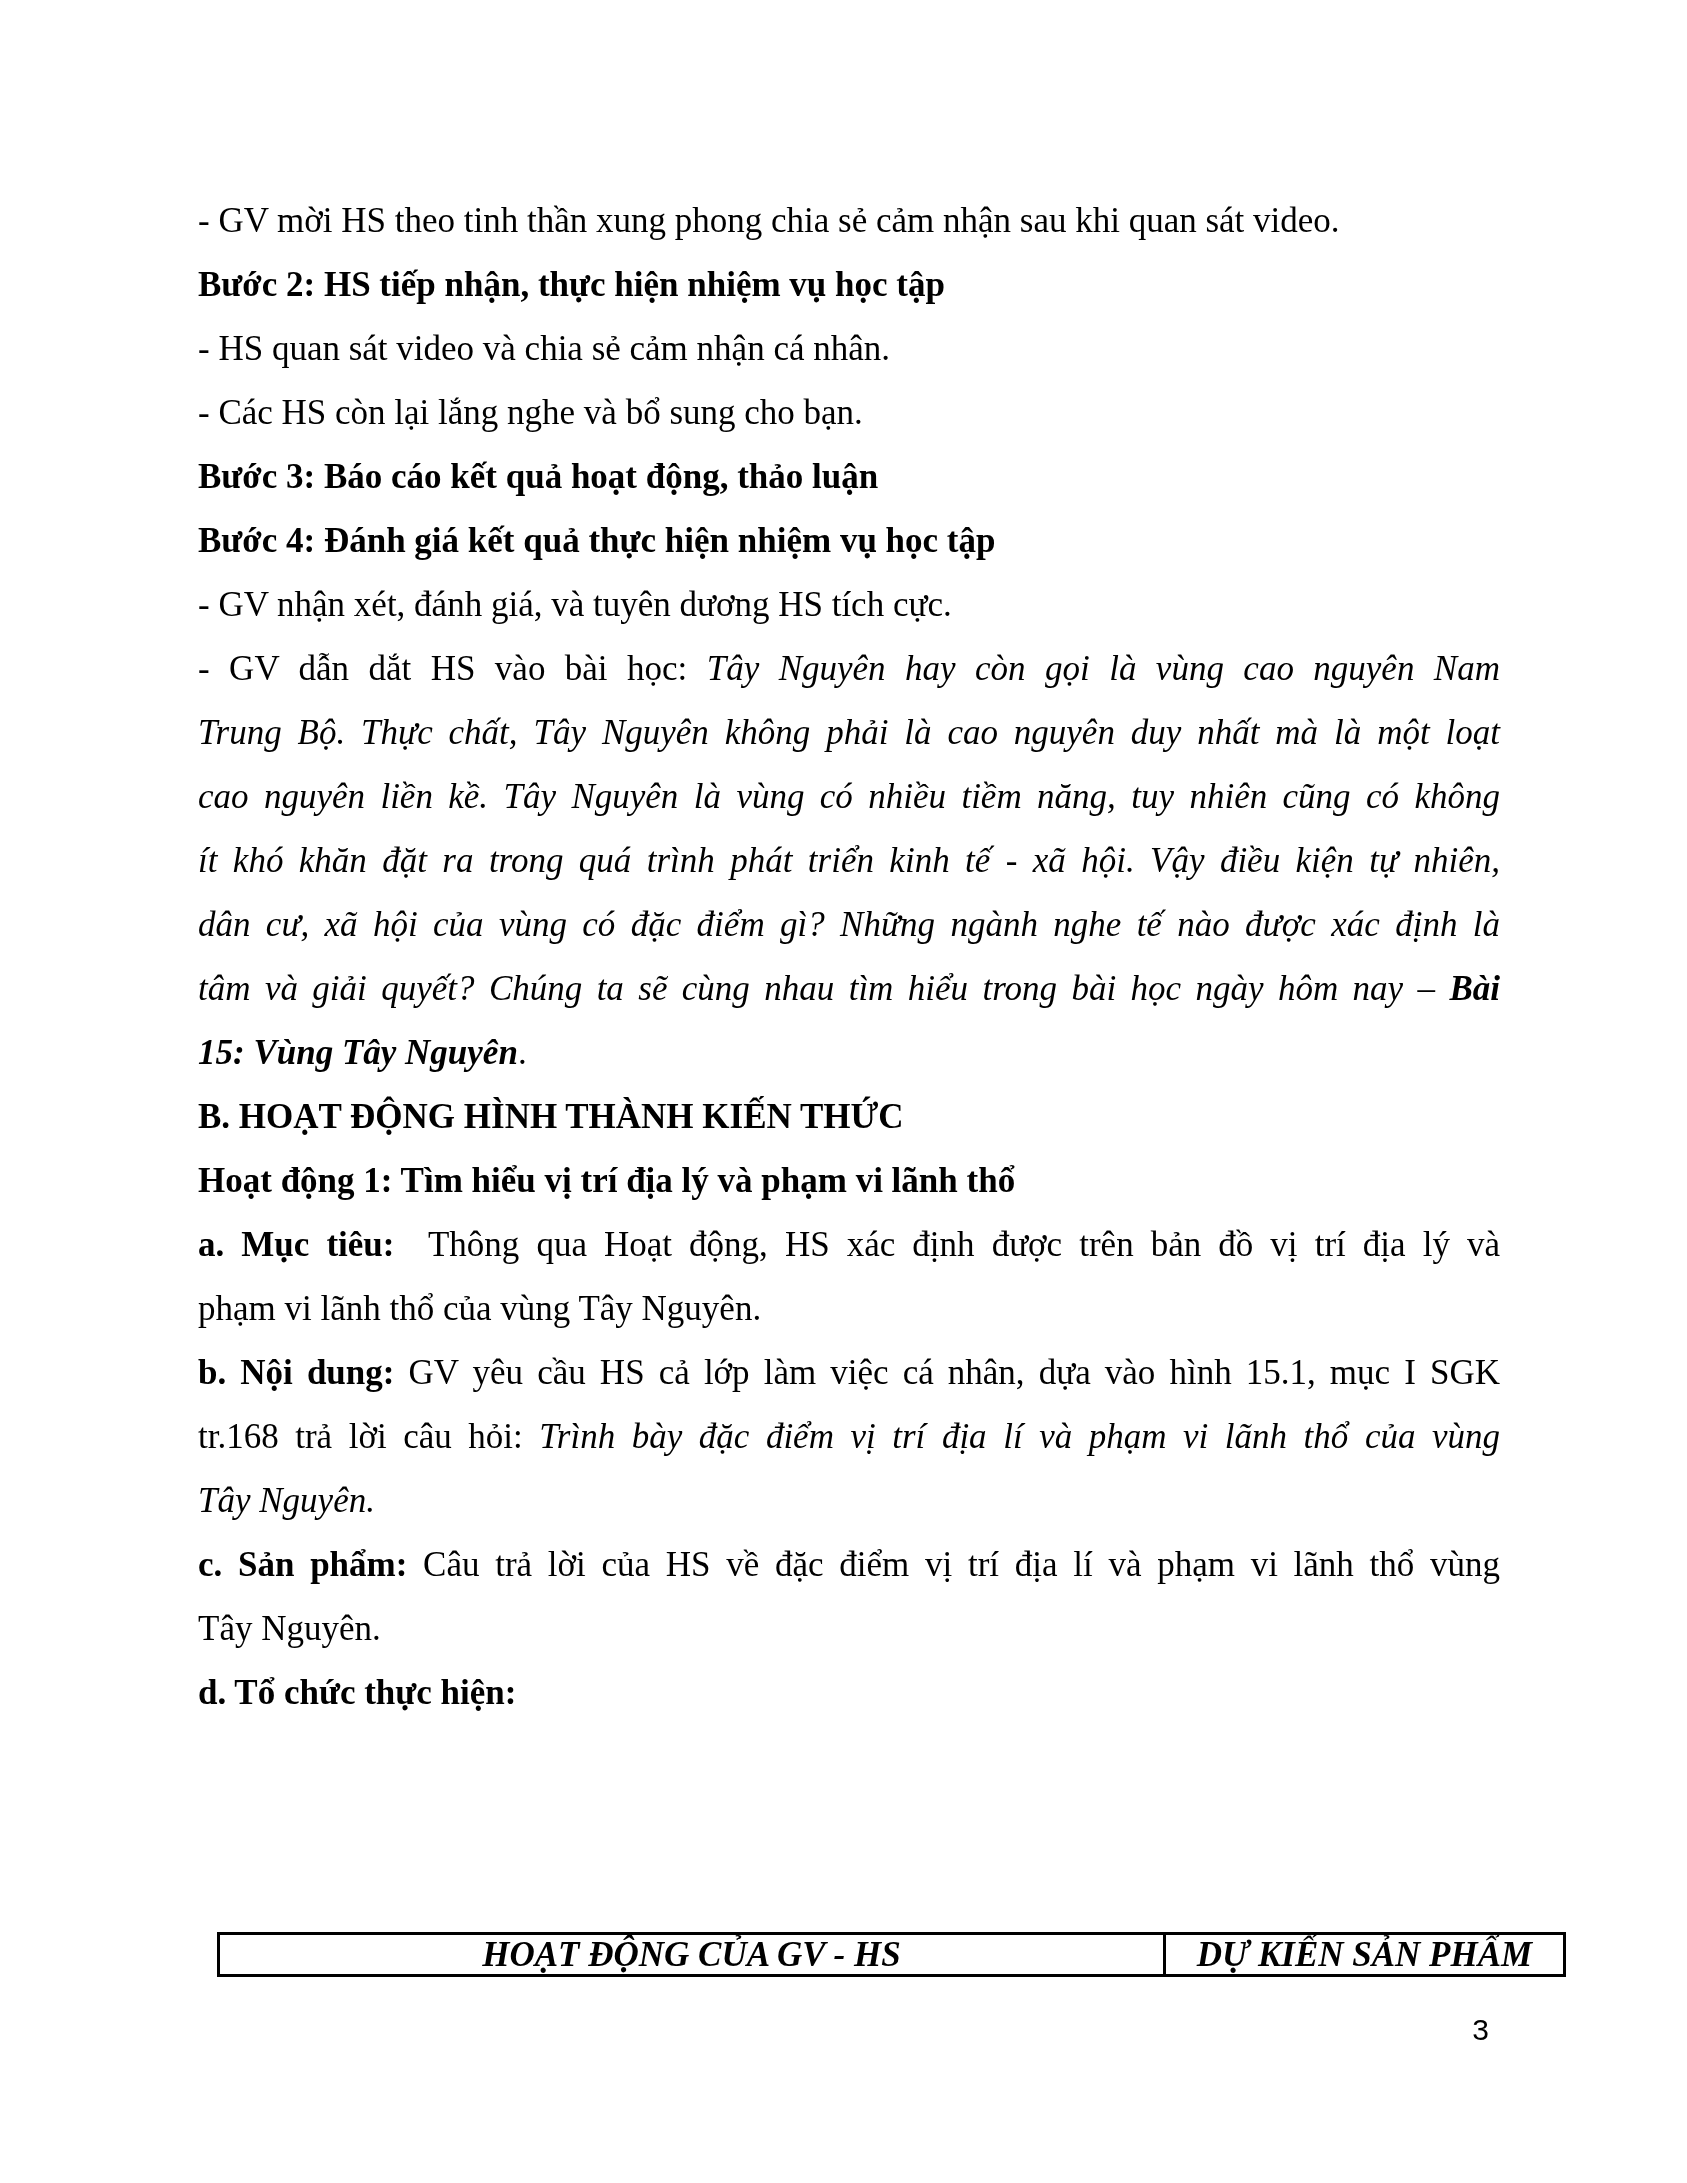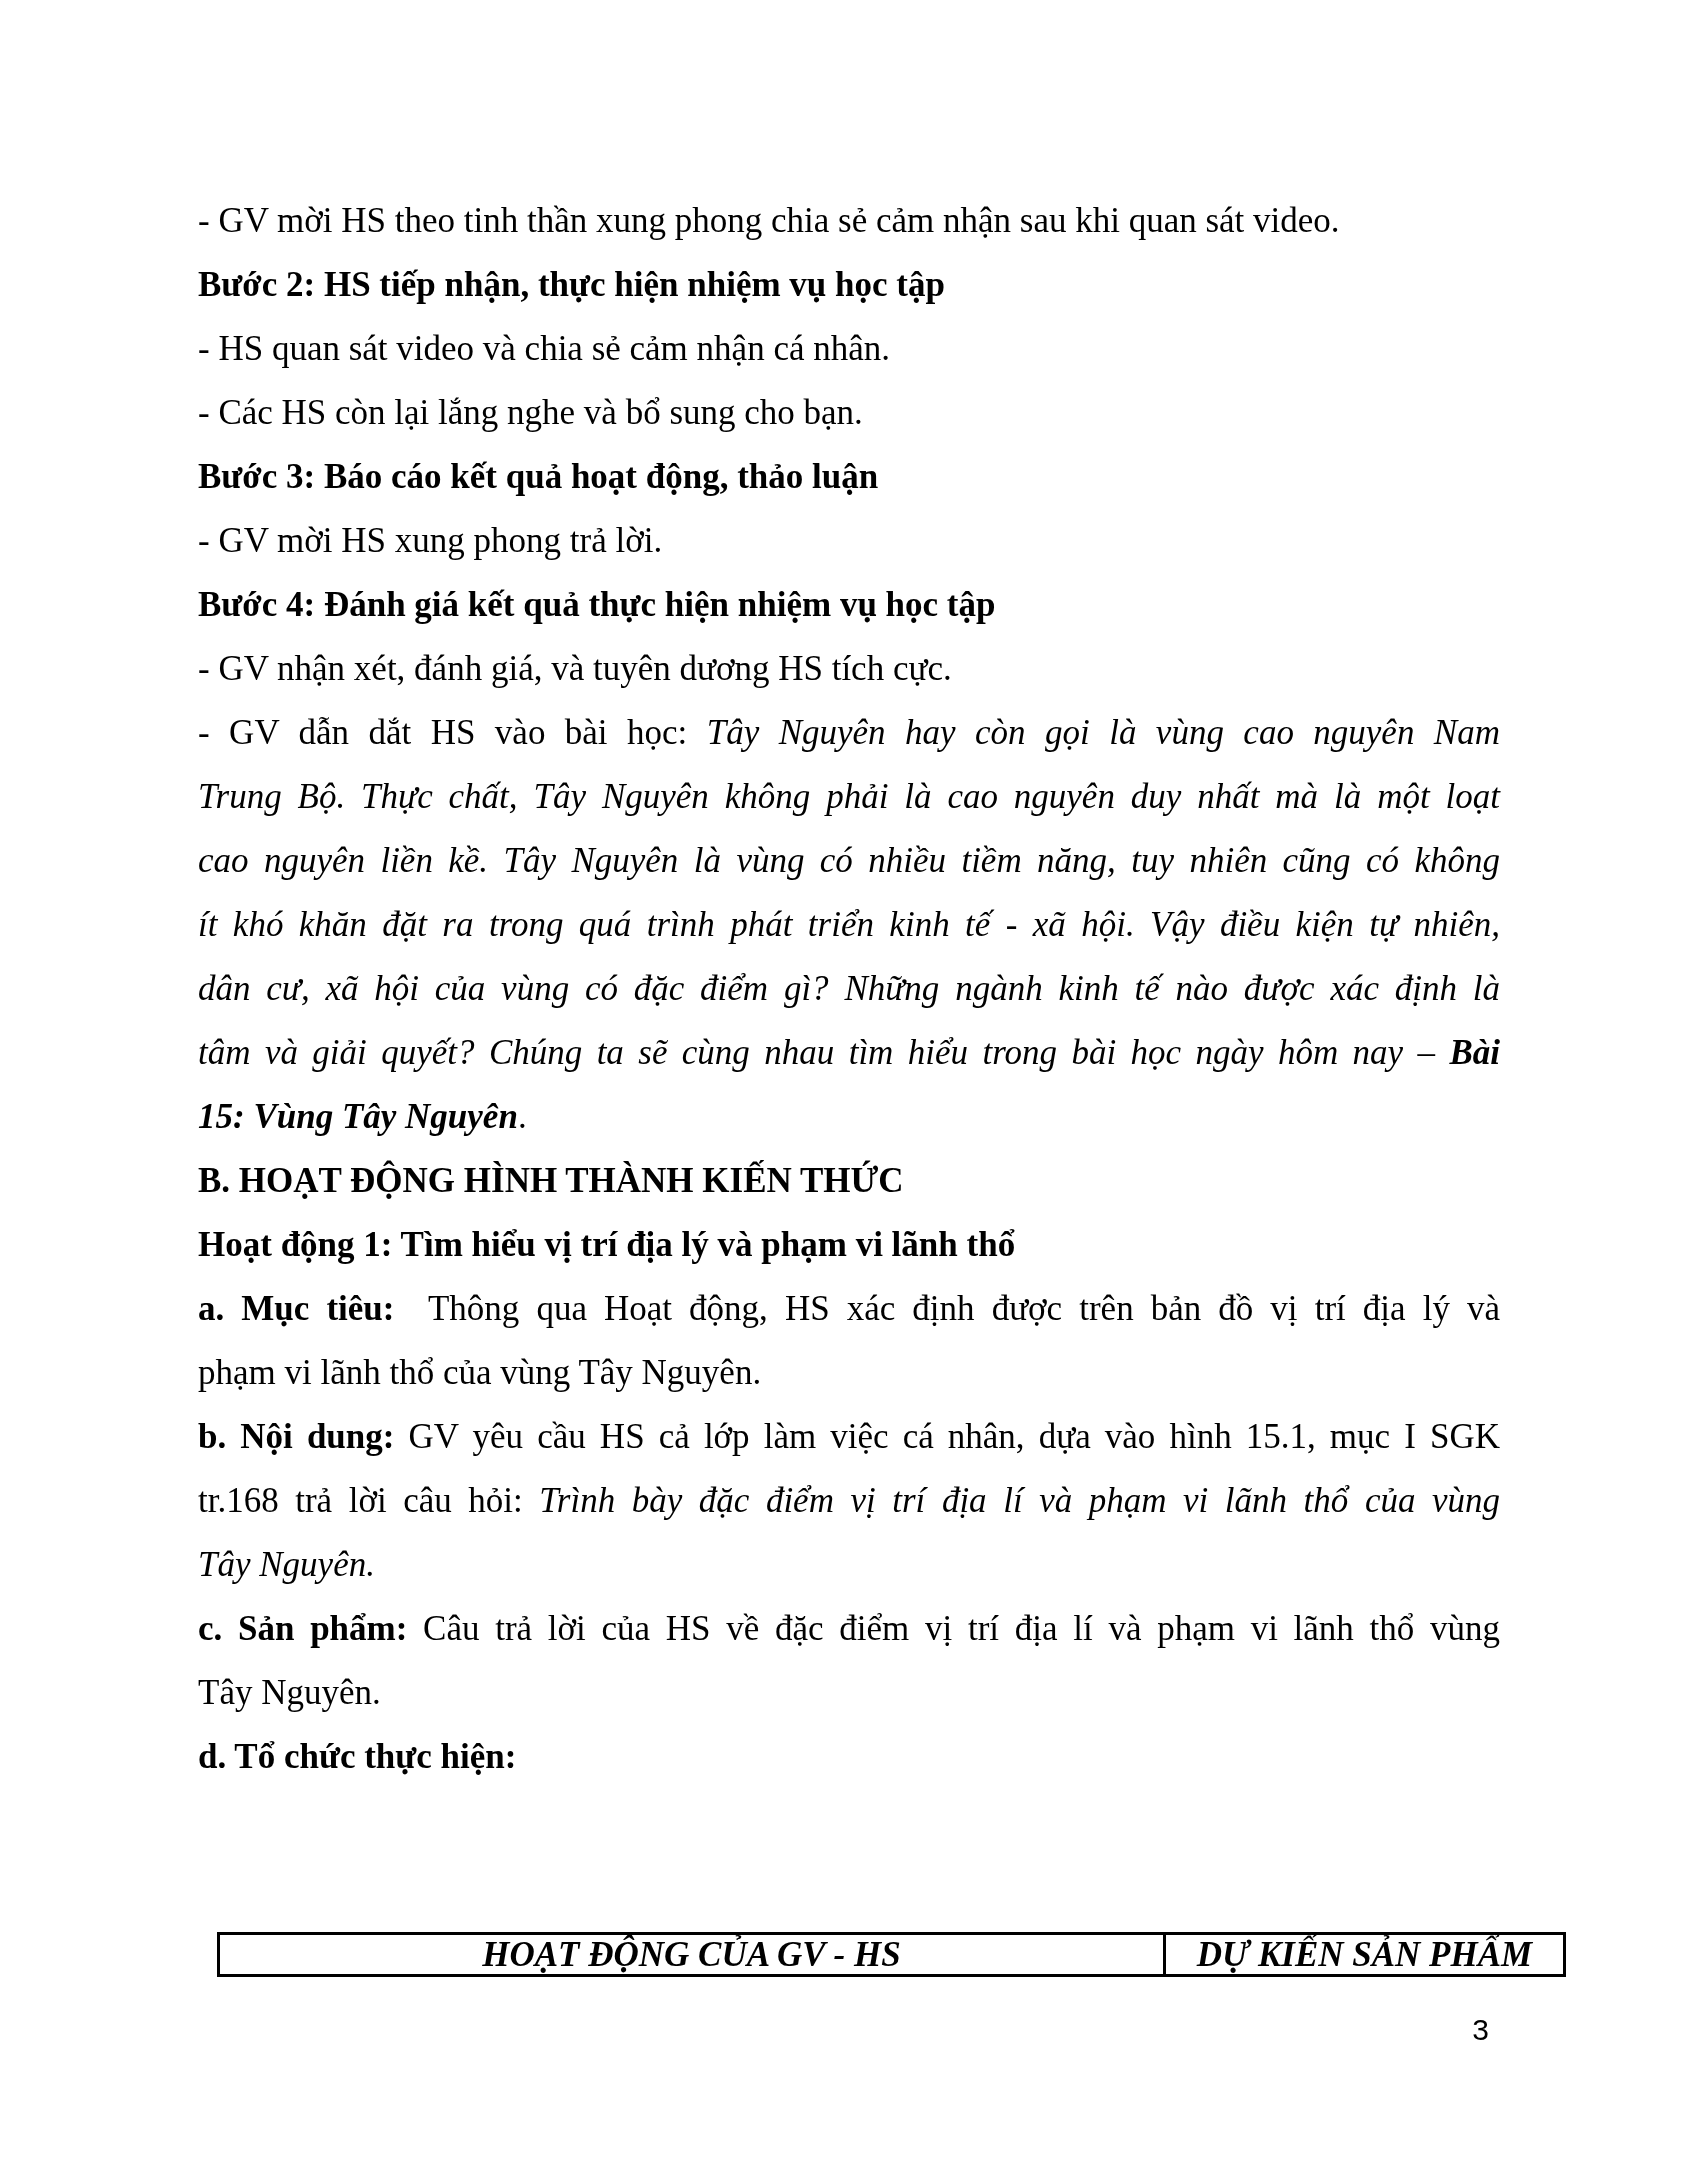--- a/index.html
+++ b/index.html
@@ -70,28 +70,27 @@
 <body>
 
 <div class="page">
 
   <div id="doc-body">
       <div class="ln"><span class="">- GV mời HS theo tinh thần xung phong chia sẻ cảm nhận sau khi quan sát video.</span></div>
       <div class="ln"><span class="b ">Bước 2: HS tiếp nhận, thực hiện nhiệm vụ học tập</span></div>
       <div class="ln"><span class="">- HS quan sát video và chia sẻ cảm nhận cá nhân.</span></div>
       <div class="ln"><span class="">- Các HS còn lại lắng nghe và bổ sung cho bạn.</span></div>
       <div class="ln"><span class="b ">Bước 3: Báo cáo kết quả hoạt động, thảo luận</span></div>
-      <div class="ln"><span class="">- GV mời HS xung phong trả lời.</span></div>
       <div class="ln"><span class="b ">Bước 4: Đánh giá kết quả thực hiện nhiệm vụ học tập</span></div>
       <div class="ln"><span class="">- GV nhận xét, đánh giá, và tuyên dương HS tích cực.</span></div>
       <div class="ln j"><span class="">- GV dẫn dắt HS vào bài học: </span><span class="i">Tây Nguyên hay còn gọi là vùng cao nguyên Nam</span></div>
       <div class="ln j"><span class="i">Trung Bộ. Thực chất, Tây Nguyên không phải là cao nguyên duy nhất mà là một loạt</span></div>
       <div class="ln j"><span class="i">cao nguyên liền kề. Tây Nguyên là vùng có nhiều tiềm năng, tuy nhiên cũng có không</span></div>
       <div class="ln j"><span class="i">ít khó khăn đặt ra trong quá trình phát triển kinh tế - xã hội. Vậy điều kiện tự nhiên,</span></div>
-      <div class="ln j"><span class="i">dân cư, xã hội của vùng có đặc điểm gì? Những ngành kinh tế nào được xác định là</span></div>
+      <div class="ln j"><span class="i">dân cư, xã hội của vùng có đặc điểm gì? Những ngành nghe tế nào được xác định là</span></div>
       <div class="ln j"><span class="i">tâm và giải quyết? Chúng ta sẽ cùng nhau tìm hiểu trong bài học ngày hôm nay – </span><span class="b i">Bài</span></div>
       <div class="ln"><span class="b i">15: Vùng Tây Nguyên</span><span class="">.</span></div>
       <div class="ln"><span class="b ">B. HOẠT ĐỘNG HÌNH THÀNH KIẾN THỨC</span></div>
       <div class="ln"><span class="b ">Hoạt động 1: Tìm hiểu vị trí địa lý và phạm vi lãnh thổ</span></div>
       <div class="ln j"><span class="b ">a. Mục tiêu:</span><span class="">  Thông qua Hoạt động, HS xác định được trên bản đồ vị trí địa lý và</span></div>
       <div class="ln"><span class="">phạm vi lãnh thổ của vùng Tây Nguyên.</span></div>
       <div class="ln j"><span class="b ">b. Nội dung:</span><span class=""> GV yêu cầu HS cả lớp làm việc cá nhân, dựa vào hình 15.1, mục I SGK</span></div>
       <div class="ln j"><span class="">tr.168 trả lời câu hỏi: </span><span class="i">Trình bày đặc điểm vị trí địa lí và phạm vi lãnh thổ của vùng</span></div>
       <div class="ln"><span class="i">Tây Nguyên.</span></div>
       <div class="ln j"><span class="b ">c. Sản phẩm:</span><span class=""> Câu trả lời của HS về đặc điểm vị trí địa lí và phạm vi lãnh thổ vùng</span></div>

